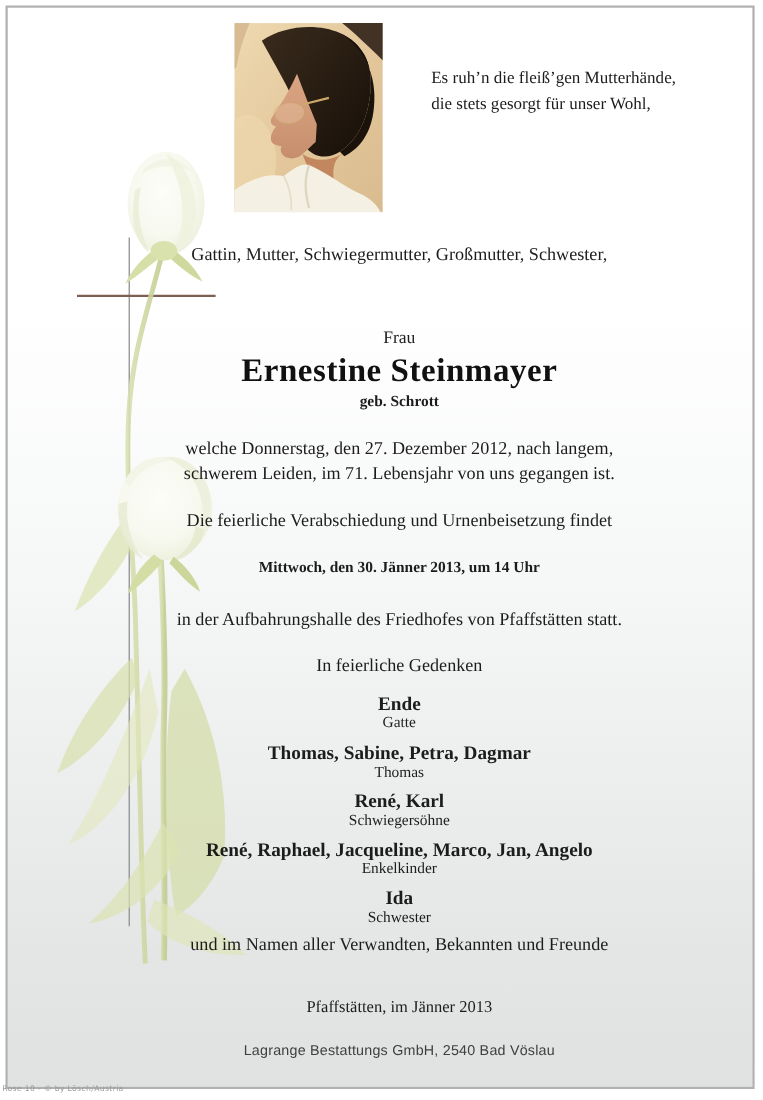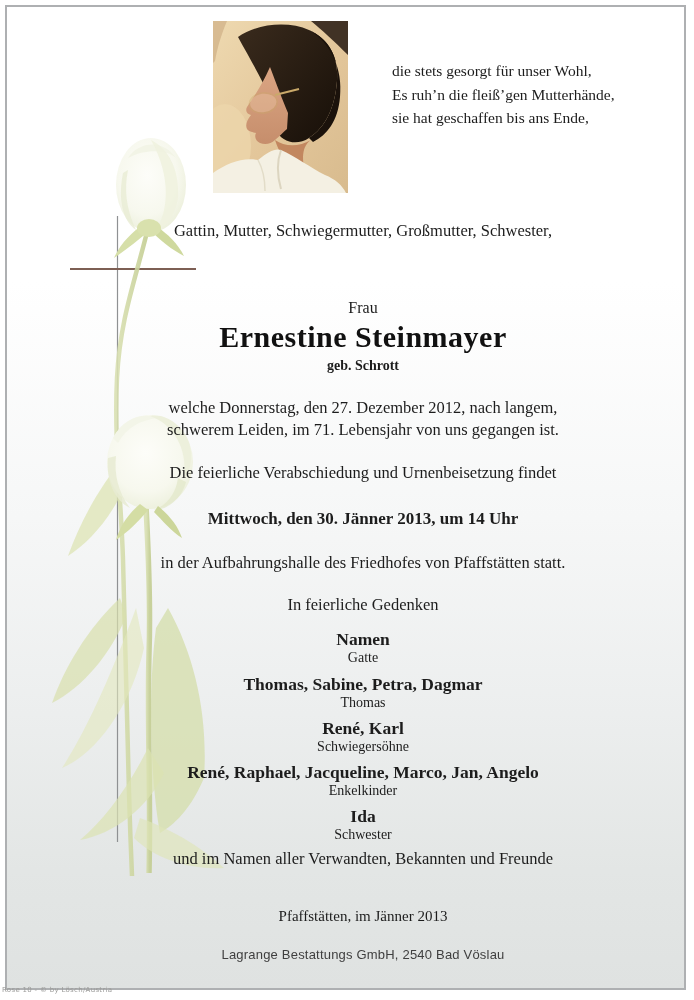--- a/index.html
+++ b/index.html
@@ -15,21 +15,21 @@
   }
   .abs{position:absolute;}
   .centercol{left:40px;width:646px;text-align:center;}
   .poem{left:392px;top:59px;font-size:15.5px;line-height:23.5px;text-align:left;}
   .announce{top:220px;font-size:16.5px;line-height:22px;}
   .salutation{top:299px;font-size:16px;}
   .name{top:320px;font-size:30px;font-weight:bold;letter-spacing:.5px;color:#111;}
   .maiden{top:358px;font-size:14px;font-weight:bold;}
   .passing{top:397px;font-size:16.5px;line-height:21.5px;}
   .cer-intro{top:463px;font-size:16.5px;}
-  .cer-date{top:509px;font-size:17px;font-weight:bold;}
+  .cer-date{top:509px;font-size:14px;font-weight:bold;}
   .cer-loc{top:553px;font-size:16.5px;}
   .gedenken{top:595px;font-size:16.5px;}
   .m-names{font-size:17.5px;font-weight:bold;}
   .m-rel{font-size:14px;}
   .closing{top:849px;font-size:16.5px;}
   .placedate{top:908px;font-size:15px;}
   .funeral{top:947px;font-size:13px;font-family:"Liberation Sans","DejaVu Sans",sans-serif;color:#3f3f3f;letter-spacing:.2px;}
   .credit{left:2px;top:986px;font-size:7px;font-family:"DejaVu Sans",sans-serif;color:#9a9a98;letter-spacing:.3px;}
   .photo{left:213px;top:21px;width:135px;height:172px;}
   .flower{left:28px;top:128px;width:210px;height:750px;pointer-events:none;}
@@ -120,23 +120,22 @@
   <line x1="62" y1="74" x2="86" y2="68" stroke="#caa96a" stroke-width="2"></line>
 
   <path d="M62,119 C66,131 72,141 80,149 L96,160 C86,138 90,124 98,119 C86,126 72,126 62,119 Z" fill="#c2875f"></path>
 
   <path d="M0,172 L0,152 C14,142 30,136 45,139 C55,131 62,127 68,129 C82,135 98,147 112,154 C122,158 129,164 133,172 Z" fill="#f4f0e3"></path>
   <path d="M68,129 C64,140 64,154 68,168" fill="none" stroke="#dcd5c0" stroke-width="2"></path>
   <path d="M45,139 C50,148 52,158 52,170" fill="none" stroke="#e2dcc8" stroke-width="1.5"></path>
 </svg>
 
 <div class="abs poem">
+  <div>Es ruh’n die fleiß’gen Mutterhände,</div>
   <div>die stets gesorgt für unser Wohl,</div>
-  <div>Es ruh’n die fleiß’gen Mutterhände,</div>
-  <div>sie hat geschaffen bis ans Ende,</div>
 </div>
 
 <div class="abs centercol announce">
   <div>Gattin, Mutter, Schwiegermutter, Großmutter, Schwester,</div>
 </div>
 
 <div class="abs centercol salutation">Frau</div>
 <div class="abs centercol name">Ernestine Steinmayer</div>
 <div class="abs centercol maiden">geb. Schrott</div>
 
@@ -144,21 +143,21 @@
   <div>welche Donnerstag, den 27. Dezember 2012, nach langem,</div>
   <div>schwerem Leiden, im 71. Lebensjahr von uns gegangen ist.</div>
 </div>
 
 <div class="abs centercol cer-intro">Die feierliche Verabschiedung und Urnenbeisetzung findet</div>
 <div class="abs centercol cer-date">Mittwoch, den 30. Jänner 2013, um 14 Uhr</div>
 <div class="abs centercol cer-loc">in der Aufbahrungshalle des Friedhofes von Pfaffstätten statt.</div>
 
 <div class="abs centercol gedenken">In feierliche Gedenken</div>
 
-<div class="abs centercol m-names" style="top:629px;">Namen</div>
+<div class="abs centercol m-names" style="top:629px;">Ende</div>
 <div class="abs centercol m-rel" style="top:650px;">Gatte</div>
 
 <div class="abs centercol m-names" style="top:674px;">Thomas, Sabine, Petra, Dagmar</div>
 <div class="abs centercol m-rel" style="top:695px;">Thomas</div>
 
 <div class="abs centercol m-names" style="top:718px;">René, Karl</div>
 <div class="abs centercol m-rel" style="top:739px;">Schwiegersöhne</div>
 
 <div class="abs centercol m-names" style="top:762px;">René, Raphael, Jacqueline, Marco, Jan, Angelo</div>
 <div class="abs centercol m-rel" style="top:783px;">Enkelkinder</div>

